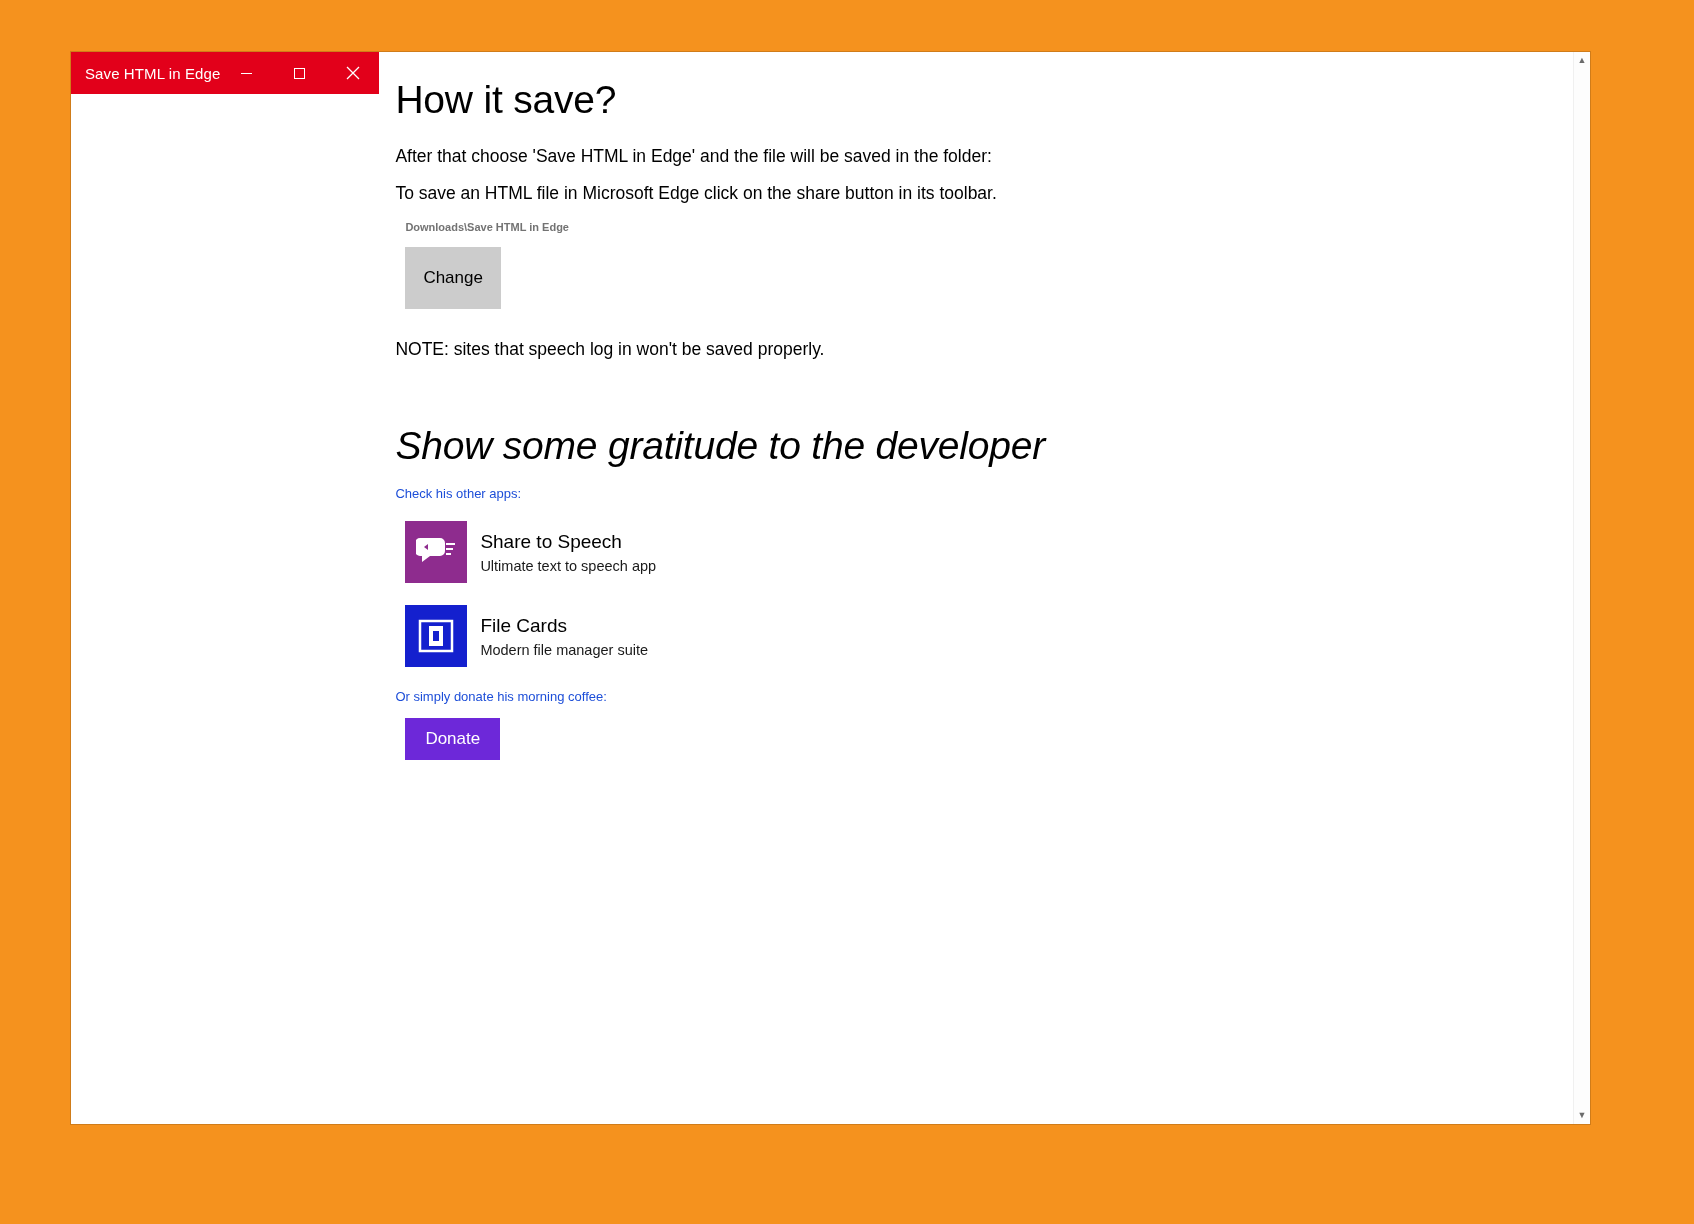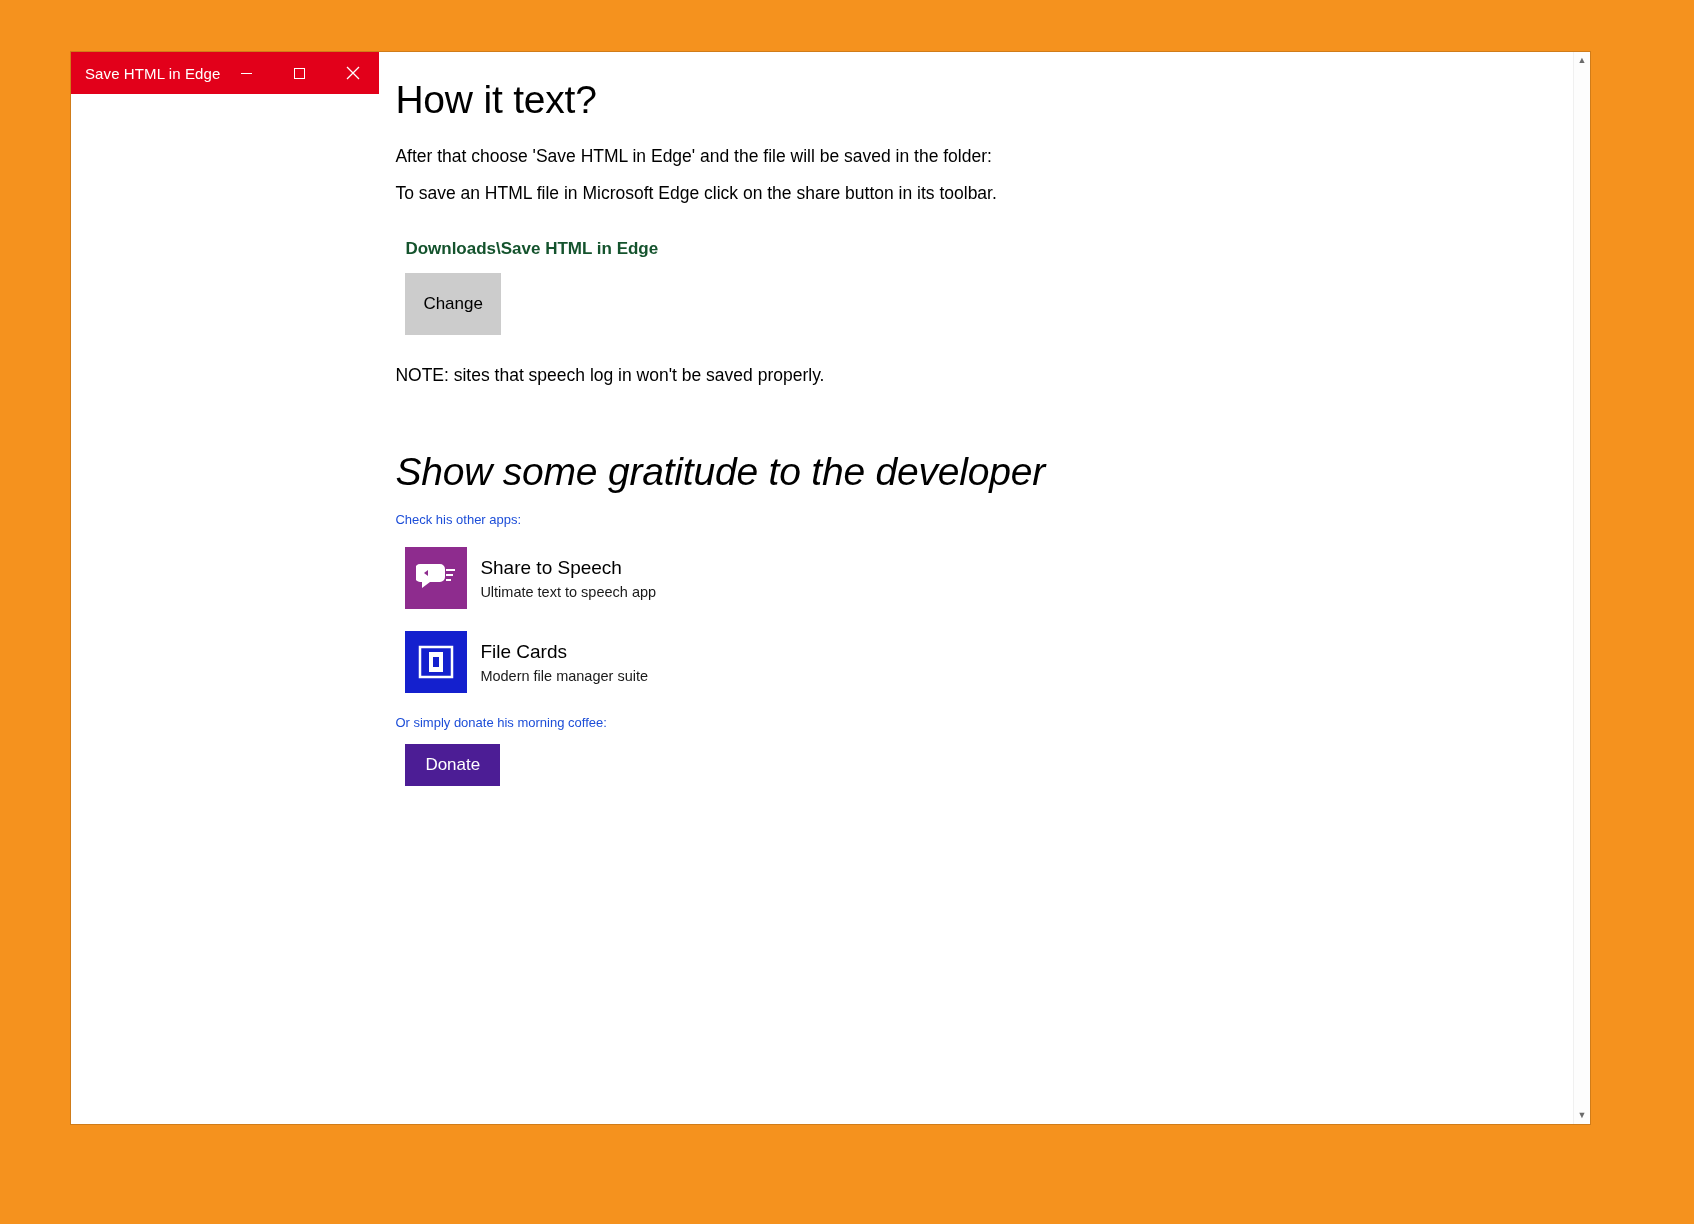--- a/index.html
+++ b/index.html
@@ -100,41 +100,41 @@
   p.para {
     font-size: 17.5px;
     color: #000000;
     margin: 0 0 12px 0;
     line-height: 1.45;
   }
   p.para.note {
     margin-top: 28px;
   }
   .folder-path {
-    font-size: 17px;
+    font-size: 11px;
     font-weight: bold;
-    color: #14532d;
-    margin: 32px 0 14px 10px;
+    color: #737373;
+    margin: 14px 0 14px 10px;
   }
 
   
   .btn-change {
     background: #CCCCCC;
     border: none;
     color: #000000;
     font-size: 17px;
     font-family: "Liberation Sans", sans-serif;
     padding: 21px 18px;
     cursor: pointer;
     margin: 0 0 0 10px;
     min-width: 88px;
   }
 
   .btn-donate {
-    background: #4c1d95;
+    background: #6d28d9;
     border: none;
     color: #ffffff;
     font-size: 17px;
     font-family: "Liberation Sans", sans-serif;
     padding: 11px 20px;
     cursor: pointer;
     margin: 14px 0 0 10px;
   }
 
   
@@ -197,21 +197,21 @@
         <line x1="1" y1="1" x2="13" y2="13" stroke="#ffffff" stroke-width="1.2"></line>
         <line x1="13" y1="1" x2="1" y2="13" stroke="#ffffff" stroke-width="1.2"></line>
       </svg>
     </div>
   </div>
 
   <div id="content-area">
 
     <div id="page">
 
-      <h1 class="section-title">How it text?</h1>
+      <h1 class="section-title">How it save?</h1>
 
       <p class="para">After that choose 'Save HTML in Edge' and the file will be saved in the folder:</p>
       <p class="para">To save an HTML file in Microsoft Edge click on the share button in its toolbar.</p>
 
       <div class="folder-path">Downloads\Save HTML in Edge</div>
 
       <button class="btn-change">Change</button>
 
       <p class="para note">NOTE: sites that speech log in won't be saved properly.</p>
 

